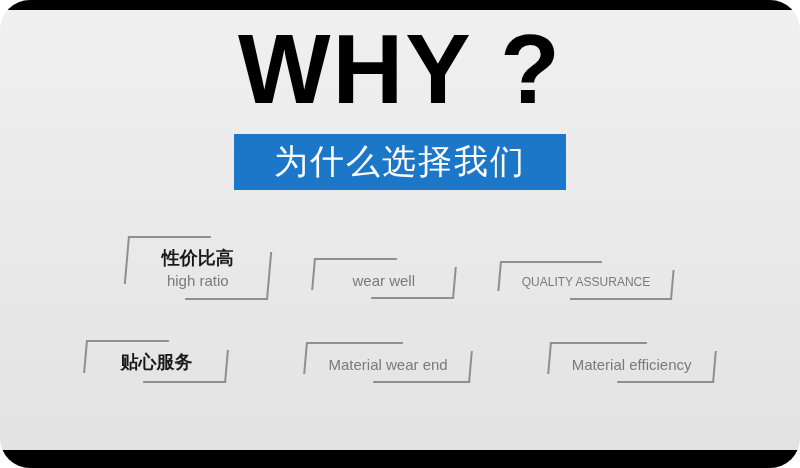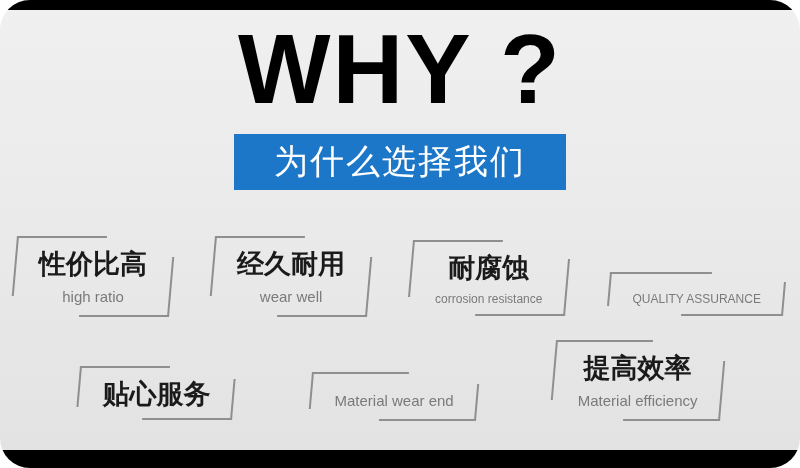--- a/index.html
+++ b/index.html
@@ -105,31 +105,31 @@
     bottom: 0; right: 0;
     width: 58%;
     height: 72%;
     border-bottom: 2px solid #8f8f8f;
     border-right: 2px solid #8f8f8f;
     transform: skewX(-5deg);
     transform-origin: bottom right;
     pointer-events: none;
   }
   .feature-cn {
-    font-size: 27px;
+    font-size: 18px;
     font-weight: 700;
     color: #1a1a1a;
     white-space: nowrap;
     line-height: 1.2;
   }
   .feature-en {
     font-size: 15px;
     color: #7a7a7a;
     white-space: nowrap;
-    margin-top: 8px;
+    margin-top: 2px;
     line-height: 1.2;
   }
   .feature-en.small {
     font-size: 12px;
   }
 </style>
 </head>
 <body>
 
 <div class="canvas">
@@ -143,47 +143,41 @@
   </div>
 
   <div class="features-row features-row-1">
 
     <div class="feature">
       <span class="feature-cn">性价比高</span>
       <span class="feature-en">high ratio</span>
     </div>
 
     <div class="feature">
-      <span class="feature-cn">经久耐用</span>
       <span class="feature-en">wear well</span>
     </div>
 
-    <div class="feature">
-      <span class="feature-cn">耐腐蚀</span>
-      <span class="feature-en small">corrosion resistance</span>
-    </div>
 
     <div class="feature">
       <span class="feature-en small">QUALITY ASSURANCE</span>
     </div>
 
   </div>
 
   <div class="features-row features-row-2">
 
     <div class="feature">
       <span class="feature-cn">贴心服务</span>
     </div>
 
     <div class="feature">
       <span class="feature-en">Material wear end</span>
     </div>
 
     <div class="feature">
-      <span class="feature-cn">提高效率</span>
       <span class="feature-en">Material efficiency</span>
     </div>
 
   </div>
 
   <div class="bar-bottom"></div>
 
 </div>
 
 </body></html>

